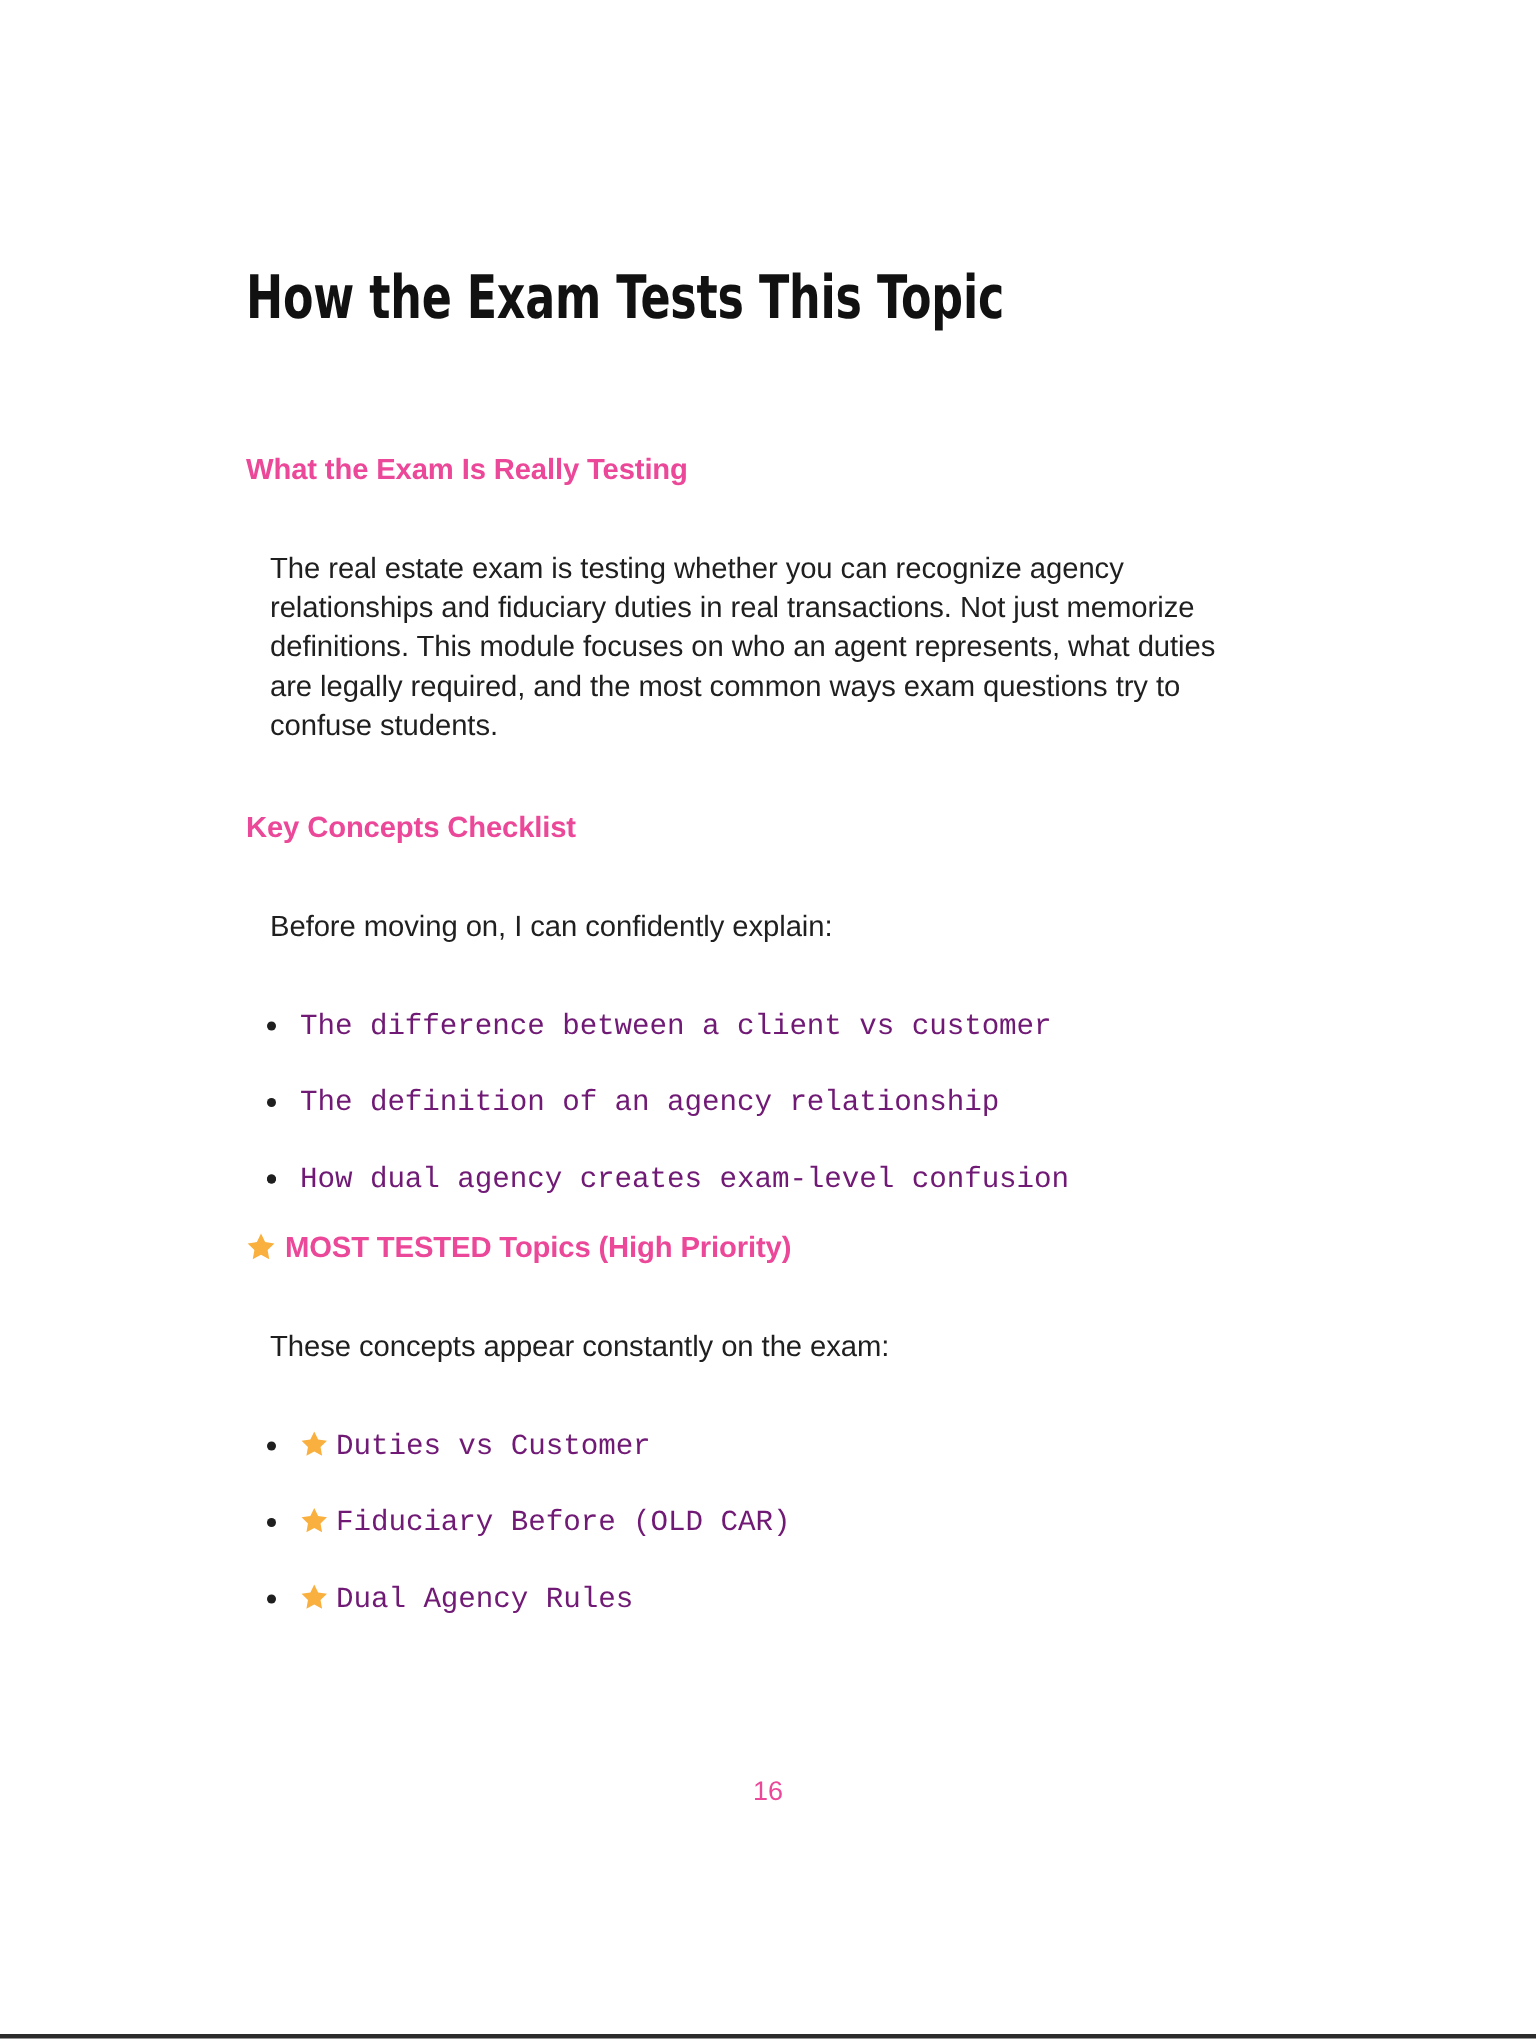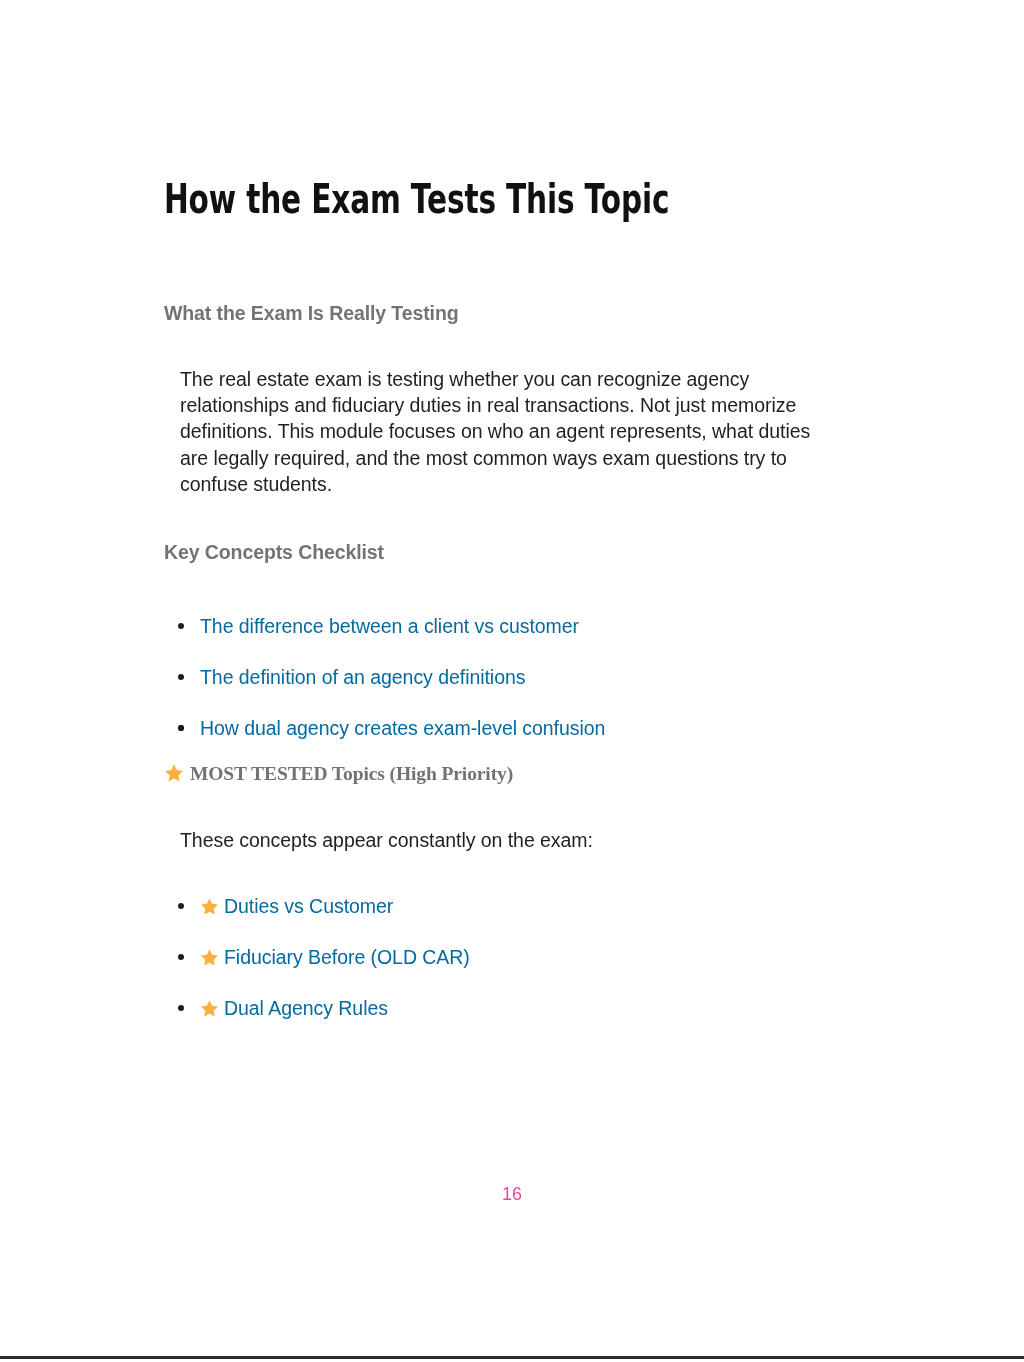--- a/index.html
+++ b/index.html
@@ -66,27 +66,26 @@
     top: 300px;
     width: 690px;
   }
 
   .sec-heading {
     margin: 0;
     font-family: "Liberation Sans", "DejaVu Sans", sans-serif;
     font-size: 19.5px;
     line-height: 26px;
     font-weight: 700;
-    color: #737373;
+    color: #ec4899;
     letter-spacing: -0.1px;
   }
 
   .sec-heading.with-star {
     display: block;
-    font-family: Liberation Serif, serif;
   }
 
   .para {
     margin: 16px;
     font-family: "Liberation Sans", "DejaVu Sans", sans-serif;
     font-size: 19.5px;
     line-height: 26.2px;
     font-weight: 400;
     color: #1f1f1f;
     letter-spacing: -0.05px;
@@ -99,24 +98,24 @@
 
   
   ul.bullets {
     list-style: none;
     margin: 0;
     padding: 0;
   }
   ul.bullets li {
     position: relative;
     padding-left: 36px;
-    font-family: Liberation Sans, sans-serif;
+    font-family: Liberation Mono, monospace;
     font-size: 19.5px;
     line-height: 26px;
-    color: #0369a1;
+    color: #701a75;
     letter-spacing: -0.05px;
     margin-bottom: 25px;
   }
   ul.bullets li:last-child { margin-bottom: 0; }
 
   ul.bullets li .dot {
     position: absolute;
     left: 14px;
     top: 10px;
     width: 6px;
@@ -168,30 +167,31 @@
     <div class="blocks">
 
       <h2 class="sec-heading">What the Exam Is Really Testing</h2>
       <div class="gap-after-heading"></div>
       <p class="para">The real estate exam is testing whether you can recognize agency relationships and fiduciary duties in real transactions. Not just memorize definitions. This module focuses on who an agent represents, what duties are legally required, and the most common ways exam questions try to confuse students.</p>
 
       <div class="gap-section"></div>
 
       <h2 class="sec-heading">Key Concepts Checklist</h2>
       <div class="gap-after-heading"></div>
+      <p class="para">Before moving on, I can confidently explain:</p>
       <div class="gap-after-para"></div>
 
       <ul class="bullets">
         <li>
           <span class="dot"></span>
           <span class="li-text">The difference between a client vs customer</span>
         </li>
         <li>
           <span class="dot"></span>
-          <span class="li-text">The definition of an agency definitions</span>
+          <span class="li-text">The definition of an agency relationship</span>
         </li>
         <li>
           <span class="dot"></span>
         </li>
         <li>
           <span class="dot"></span>
           <span class="li-text">How dual agency creates exam-level confusion</span>
         </li>
       </ul>
 

